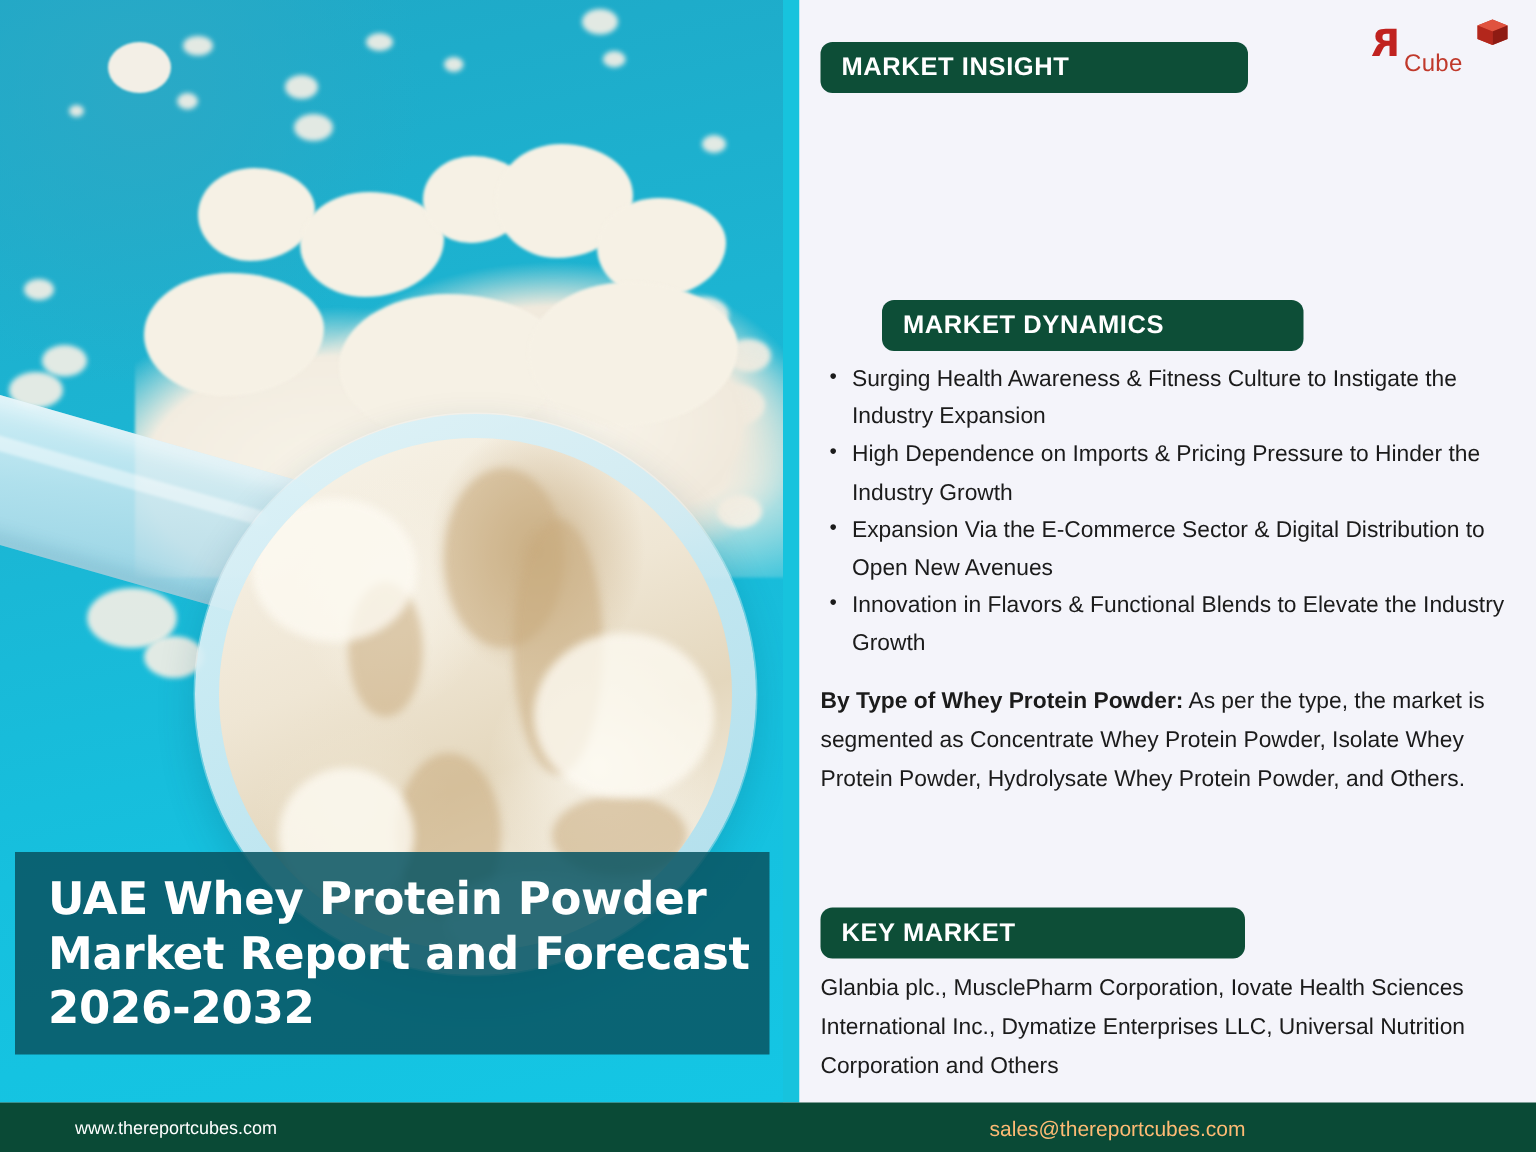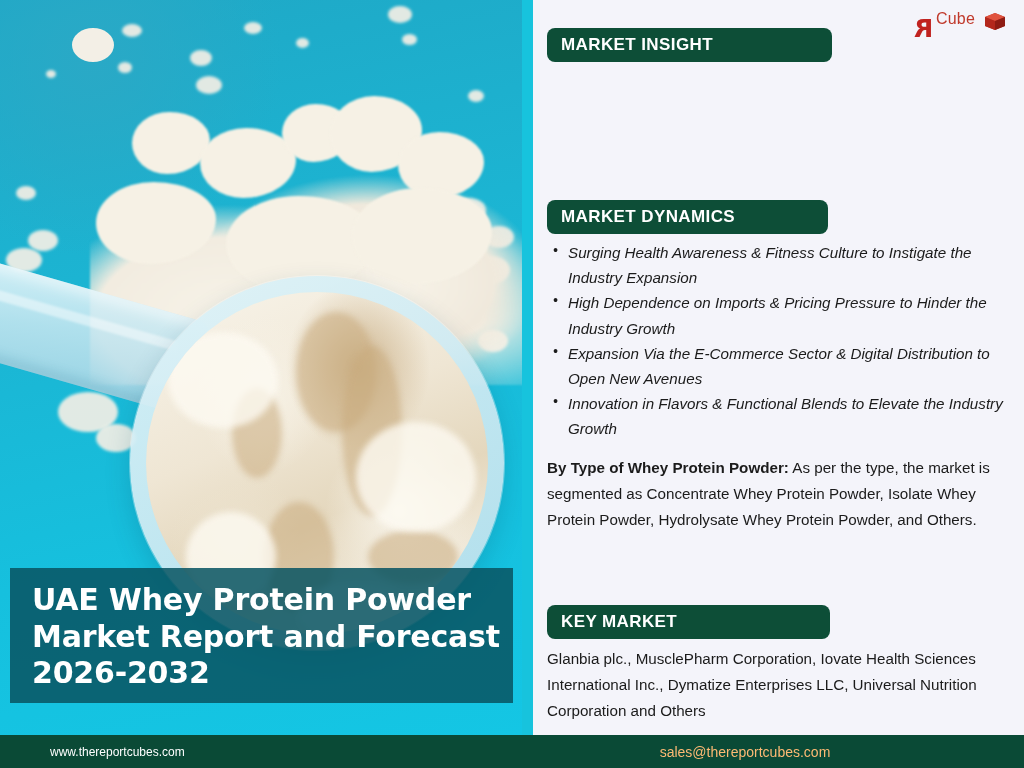--- a/index.html
+++ b/index.html
@@ -163,21 +163,21 @@
     left: 0; top: 6px;
     font-family: "DejaVu Sans", sans-serif;
     font-size: 25px;
     font-weight: bold;
     color: #c0221f;
     transform: scaleX(-1);
     display: inline-block;
   }
   .logo-cube-word {
     position: absolute;
-    left: 22px; top: 2px;
+    left: 22px; top: 26px;
     font-family: "Liberation Sans", sans-serif;
     font-size: 16px;
     color: #c0392b;
     letter-spacing: .2px;
     text-align: right;
   }
   .logo-cube-shape {
     position: absolute;
     left: 70px; top: 4px;
     width: 22px; height: 22px;
@@ -190,36 +190,35 @@
     color: #ffffff;
     font-size: 17px;
     font-weight: bold;
     letter-spacing: .4px;
     padding: 8px 14px 8px 14px;
     border-radius: 8px;
     box-sizing: border-box;
     line-height: 1.05;
   }
   .badge-wide { width: 285px; }
-  .badge-dyn  { width: 281px; }
+  .badge-dyn  { width: 281px; margin-left: 41px; }
   .badge-key  { width: 283px; }
 
   .body-text {
     color: #1b1b1b;
     font-size: 15.2px;
     line-height: 1.72;
     margin: 7px 0 0 0;
   }
   .seg-lead { font-weight: bold; }
 
   ul.bullets {
     list-style: none;
     margin: 6px 0 0 0;
     padding: 0;
-    font-style: italic;
   }
   ul.bullets li {
     position: relative;
     color: #1b1b1b;
     font-size: 15.2px;
     line-height: 1.66;
     padding-left: 21px;
     margin-bottom: 0px;
   }
   ul.bullets li::before {

